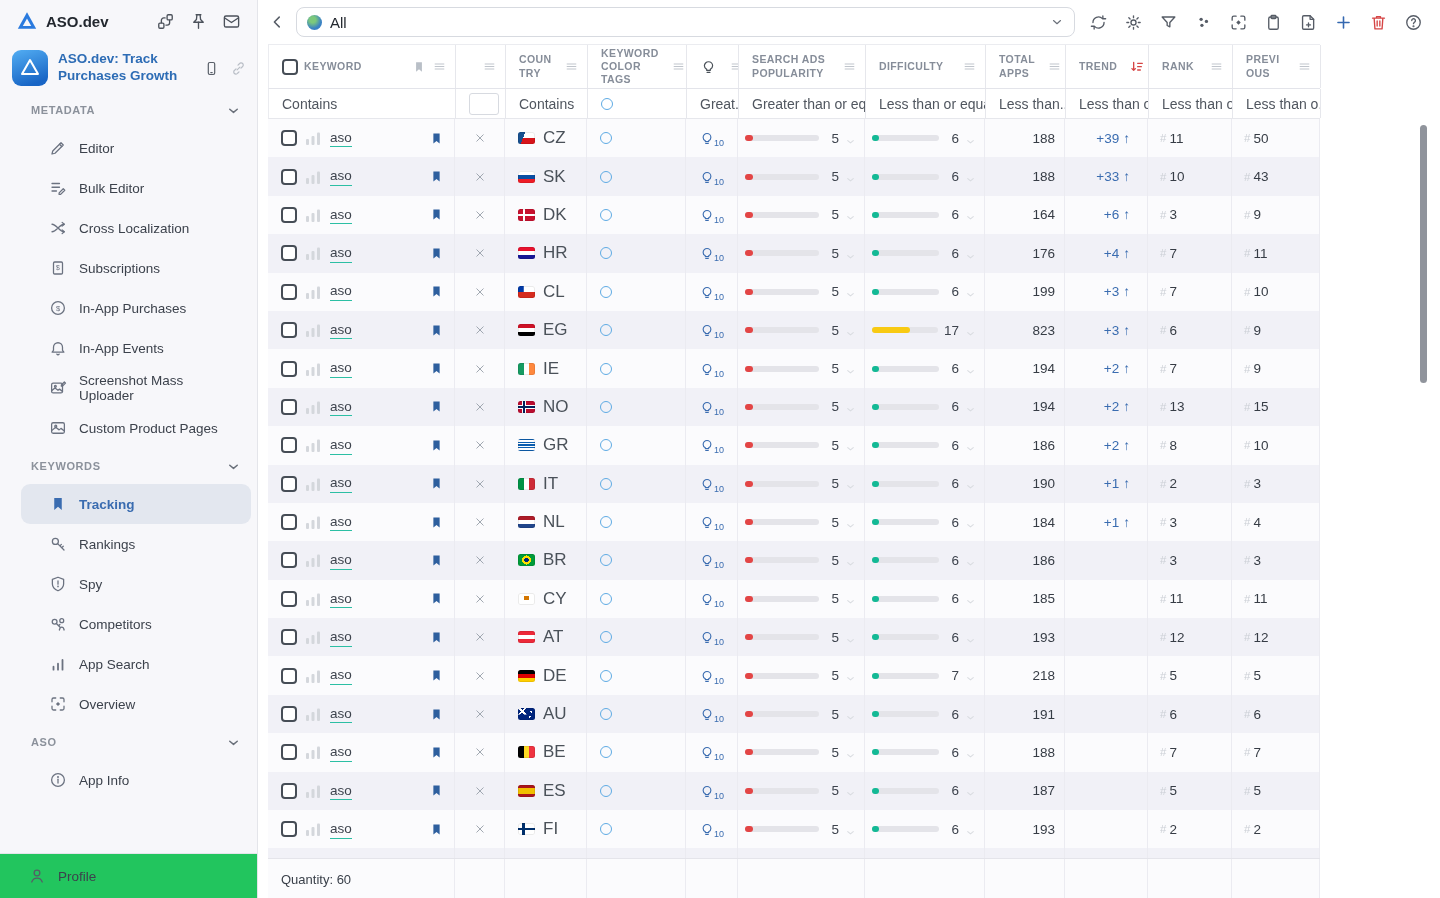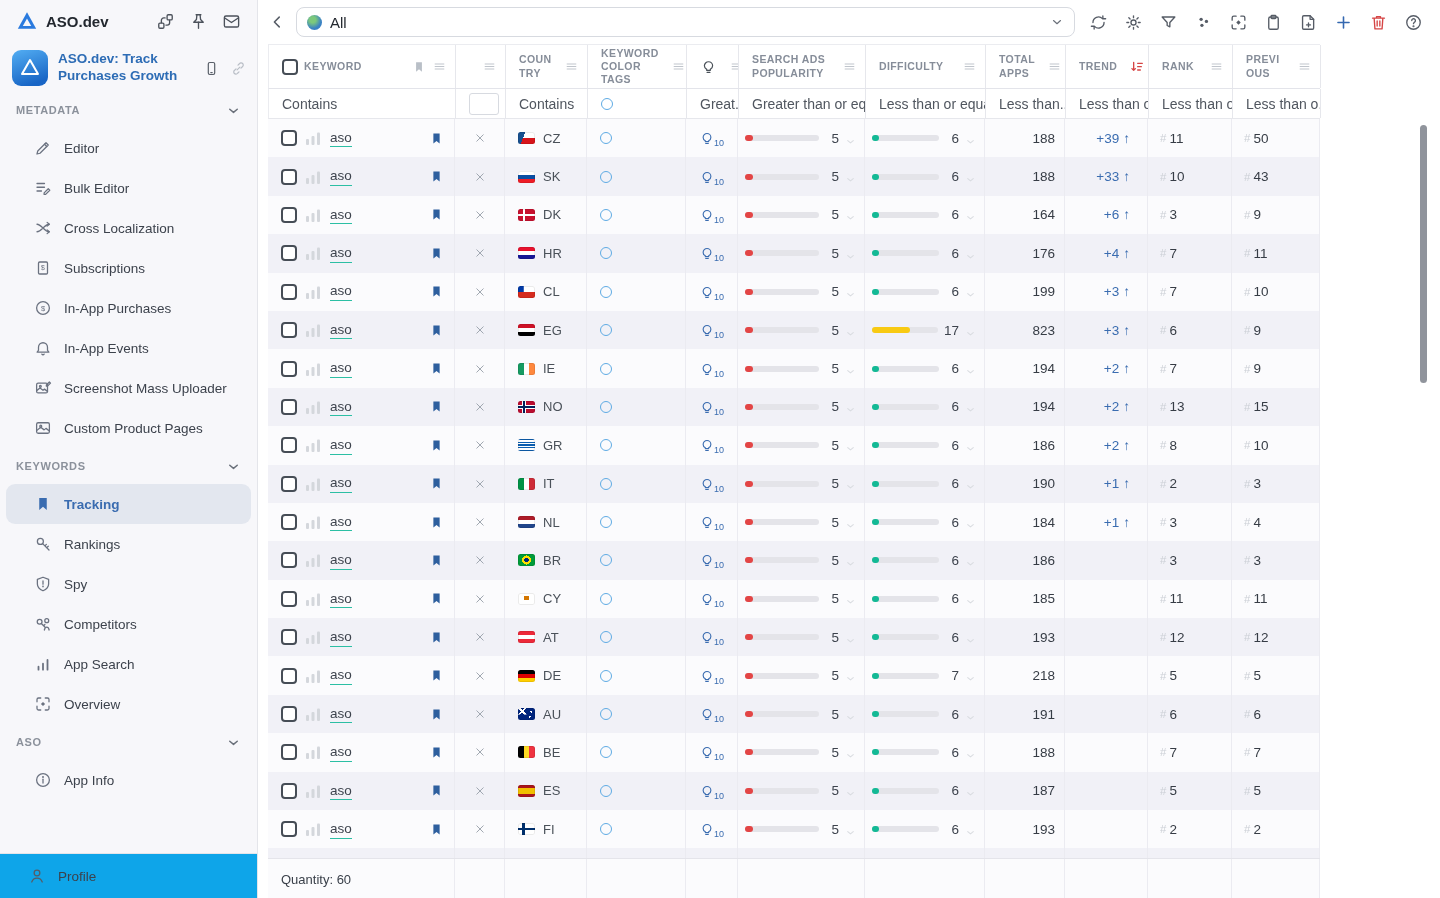--- a/index.html
+++ b/index.html
@@ -21,31 +21,31 @@
   .tracker-sp { flex:1; }
   .tracker-row .dbl { color:#6a707a; font-size:14px; letter-spacing:-2px; cursor:pointer; }
   .tracker-row .chev { width:15px; height:15px; color:#6a707a; cursor:pointer; }
   .app-card { margin:8px 10px 4px 12px; display:flex; align-items:center; gap:10px; cursor:pointer; }
   .app-card-icon { width:36px; height:36px; border-radius:9px; flex-shrink:0;
     background:linear-gradient(160deg,#53aef3 0%,#1865c5 85%); display:flex; align-items:center; justify-content:center; }
   .app-card-icon svg { width:24px; height:24px; }
   .app-card-title { flex:1; font-size:13.5px; line-height:1.25; color:#2d6cb5; font-weight:bold; }
   .app-card .mini { width:17px; height:17px; color:#5a6069; }
   .app-card .mini.dim { color:#b9bec6; }
-  .side-nav { flex:1; overflow:hidden; padding-top:2px; }
+  .side-nav { flex:1; overflow:hidden; padding-top:2px;margin-left:15px; }
   .sec-head { height:36px; display:flex; align-items:center; padding:0 16px; }
   .sec-head .sec-label { flex:1; font-size:11px; letter-spacing:.6px; color:#8b919b; font-weight:bold; }
   .sec-head .chev { width:15px; height:15px; color:#6a707a; cursor:pointer; }
   .side-item { height:40px; display:flex; align-items:center; gap:12px; padding:0 14px 0 28px;
     font-size:13.5px; color:#3c424c; cursor:pointer; border-radius:9px; margin:0 6px; }
   .side-item .ico { width:18px; height:18px; color:#6b7280; flex-shrink:0; }
   .side-item.active { background:#e3e7ef; color:#3a6cb0; font-weight:bold; }
   .side-item.active .ico { color:#3a6cb0; }
   .side-foot { height:45px; border-top:1px solid #e4e5ea; display:flex; align-items:center;
-    gap:12px; padding:0 14px 0 28px; font-size:13.5px; color:#3c424c; cursor:pointer; background:#0ea5e9; }
+    gap:12px; padding:0 14px 0 28px; font-size:13.5px; color:#3c424c; cursor:pointer; background:#22c55e; }
   .side-foot .ico { width:18px; height:18px; color:#565c66; }
 
   
   .main { flex:1; position:relative; background:#fff; }
   .toolbar { height:44px; display:flex; align-items:center; padding:0 14px 0 10px; gap:10px; }
   .back-chev { width:18px; height:18px; color:#565c66; cursor:pointer; flex-shrink:0; }
   .scope { flex:1; height:30px; border:1px solid #d7dae0; border-radius:8px; display:flex;
     align-items:center; padding:0 10px; gap:8px; cursor:pointer; background:#fff; }
   .globe { width:15px; height:15px; border-radius:50%;
     background:radial-gradient(circle at 38% 32%, #7cc97c 22%, #3b82c4 62%); flex-shrink:0; }
@@ -78,21 +78,21 @@
   .td { border-right:1px solid #ebebf1; display:flex; align-items:center; overflow:hidden; }
   .td.c-kw { padding:0 10px 0 13px; gap:9px; }
   .stats-ic { width:15px; height:14px; flex-shrink:0; }
   .kw-text { font-size:13.5px; color:#3d434d; border-bottom:1px solid #2cbfa4; line-height:1.3; cursor:pointer; }
   .kw-sp { flex:1; }
   .bm-blue { width:15px; height:15px; color:#2e5f9e; cursor:pointer; flex-shrink:0; }
   .td.c-x { justify-content:center; }
   .x-ic { width:14px; height:14px; color:#9aa1ab; cursor:pointer; }
   .td.c-country { padding-left:13px; gap:8px; }
   .flag { width:17px; height:12px; border-radius:2.5px; box-shadow:0 0 0 1px rgba(0,0,0,.08) inset; flex-shrink:0; }
-  .ccode { font-size:13px; color:#4a5159; }
+  .ccode { font-size:17px; color:#4a5159; }
   .td.c-tags { padding-left:13px; }
   .td.c-bulb { justify-content:center; color:#3a6cb0; }
   .bulb-wrap { display:flex; align-items:flex-end; cursor:pointer; }
   .bulb-ic { width:16px; height:16px; }
   .bulb-num { font-size:9px; color:#3a6cb0; margin-left:-1px; margin-bottom:-2px; }
   .td.c-bar { padding:0 8px 0 7px; gap:6px; }
   .bar-track { position:relative; height:6px; border-radius:3px; background:#e4e4e9; flex:1; }
   .bar-fill { position:absolute; left:0; top:0; height:6px; border-radius:3px; }
   .bar-val { font-size:13.5px; color:#3d434d; min-width:14px; text-align:right; }
   .mini-chev { width:11px; height:11px; color:#d9dce1; flex-shrink:0; }

